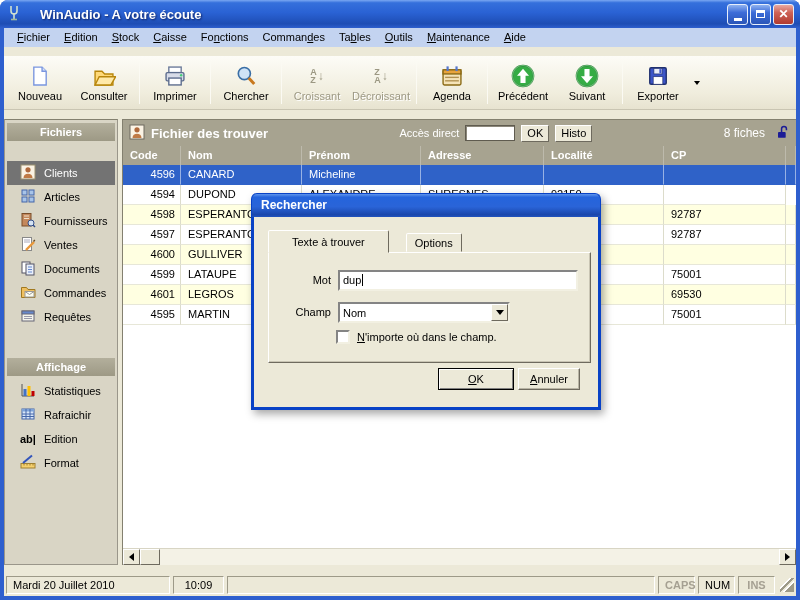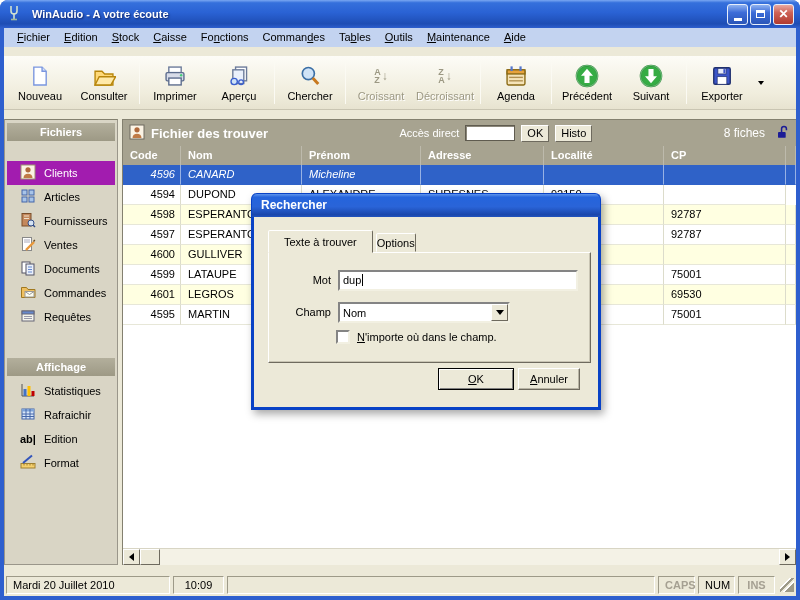--- a/index.html
+++ b/index.html
@@ -3,21 +3,21 @@
 <meta charset="utf-8">
 <style>
   * { margin:0; padding:0; box-sizing:border-box; }
   html,body { width:800px; height:600px; overflow:hidden; font-family:"Liberation Sans", sans-serif; font-size:11px; }
   .app { position:relative; width:800px; height:600px; background:#2E5FCE; border-radius:8px 8px 0 0; }
 
   
   .titlebar { position:absolute; left:0; top:0; width:800px; height:28px; border-radius:8px 8px 0 0;
     background:linear-gradient(180deg,#7AA7F2 0%,#3570DC 10%,#2A62D4 45%,#1E4DB4 85%,#2E5FCE 100%);
     display:flex; align-items:center; padding:0 6px; }
-  .title-text { color:#fff; font-weight:bold; font-size:11px; text-shadow:1px 1px 2px rgba(0,0,40,.6); margin-left:10px; }
+  .title-text { color:#fff; font-weight:bold; font-size:13px; text-shadow:1px 1px 2px rgba(0,0,40,.6); margin-left:18px; }
   .tb-buttons { margin-left:auto; display:flex; gap:2px; }
   .tbtn-win { width:21px; height:21px; border-radius:3px; border:1px solid #E6EEFB; display:flex; align-items:center; justify-content:center; color:#fff; }
   .tbtn-min,.tbtn-max { background:linear-gradient(180deg,#8FB2F0 0%,#3C6CD8 40%,#2A55B8 100%); }
   .tbtn-close { background:linear-gradient(180deg,#E8A9A1 0%,#CE6256 40%,#B03A30 100%); font-weight:bold; font-size:12px; }
   .glyph-min { display:block; width:8px; height:3px; background:#fff; margin-top:10px; }
   .glyph-max { display:block; width:9px; height:8px; border:1px solid #fff; border-top:3px solid #fff; }
 
   
   .inner { position:absolute; left:4px; right:4px; top:28px; bottom:4px; background:#ECE9D8; display:flex; flex-direction:column;gap:9px; }
 
@@ -39,21 +39,21 @@
   .azarrow { font-size:12px; }
   .exp-drop { width:14px; height:40px; display:flex; align-items:center; justify-content:center; }
   .exp-drop .tri { width:0; height:0; border-left:3px solid transparent; border-right:3px solid transparent; border-top:4px solid #000; }
 
   
   .content { flex:1; display:flex; min-height:0;border-radius:32px; }
   .sidebar { width:114px; background:#D9D5C5; border:1px solid #9a968a; border-top-color:#83806f; padding:2px 0; }
   .side-header { height:18px; margin:1px 2px 3px 2px; background:linear-gradient(180deg,#B3AF9C,#9D9985); color:#fff; font-weight:bold; text-align:center; line-height:18px; }
   .side-item { height:24px; display:flex; align-items:center; gap:8px; padding-left:13px; margin:0 2px; }
   .side-item .slabel { color:#000; }
-  .side-item.selected { background:#a21caf;margin-top:20px; }
+  .side-item.selected { background:#737373;margin-top:20px; }
   .side-item.selected .slabel { color:#fff; }
   .side-gap { height:28px; }
   .ab-glyph { font-weight:bold; font-size:11px; color:#000; letter-spacing:0; }
   .splitter { width:4px; background:#ECE9D8; }
 
   .main { flex:1; display:flex; flex-direction:column; border-left:1px solid #83806f; border-top:1px solid #83806f; background:#fff; min-width:0; }
   .main-header { height:26px; background:#A7A390; display:flex; align-items:center; padding:0 6px; gap:6px; }
   .mh-title { color:#fff; font-weight:bold; font-size:13px; white-space:nowrap; }
   .mh-spacer { flex:1; }
   .mh-label { color:#fff; font-size:11px; }
@@ -63,21 +63,21 @@
 
   
   .grid { flex:1; display:flex; flex-direction:column; background:#fff; min-height:0; overflow:hidden; }
   .thead,.trow { display:grid; grid-template-columns:58px 121px 119px 123px 120px 122px 1fr; }
   .thead { height:19px; background:#A7A390; color:#fff; font-weight:bold; }
   .thead .hc { line-height:19px; padding-left:7px; border-right:1px solid rgba(255,255,255,.25); overflow:hidden; white-space:nowrap; }
   .trow { height:20px; }
   .trow .c { line-height:19px; padding-left:7px; border-right:1px solid #DCDCCB; border-bottom:1px solid #E7E7D8; overflow:hidden; white-space:nowrap; color:#000; }
   .trow .code { text-align:right; padding-right:5px; padding-left:0; }
   .trow:nth-child(even) { background:#FFFFE1; }
-  .trow.sel { background:#2F62C8;font-style:italic; }
+  .trow.sel { background:#2F62C8; }
   .trow.sel .c { color:#fff; border-right-color:rgba(255,255,255,.5); border-bottom-color:#2F62C8; }
   .grid-fill { flex:1; background:#fff; }
 
   
   .hscroll { height:17px; display:flex; background:#F4F2E6; border-top:1px solid #d8d5c4; }
   .sbtn { width:17px; height:16px; background:#ECE9D8; border:1px solid #6e6a5e; border-top-color:#fff; border-left-color:#fff; display:flex; align-items:center; justify-content:center; }
   .arr-l { width:0; height:0; border-top:4px solid transparent; border-bottom:4px solid transparent; border-right:5px solid #000; }
   .arr-r { width:0; height:0; border-top:4px solid transparent; border-bottom:4px solid transparent; border-left:5px solid #000; }
   .sthumb { width:20px; height:16px; background:#ECE9D8; border:1px solid #6e6a5e; border-top-color:#fff; border-left-color:#fff; }
   .strack { flex:1; }
@@ -94,22 +94,22 @@
     linear-gradient(135deg, transparent 0 7px, #fff 7px 8px, #9d9a88 8px 10px, transparent 10px 12px, #fff 12px 13px, #9d9a88 13px 14px); }
 
   
   .dialog { position:absolute; left:251px; top:193px; width:350px; height:217px; box-shadow:3px 4px 8px rgba(0,0,0,.35); border-radius:6px 6px 0 0; }
   .dtitle { height:24px; border-radius:6px 6px 0 0; border:1px solid #0842C6; border-bottom:none;
     background:linear-gradient(180deg,#5E94EC 0%,#2564DC 14%,#2A64D8 55%,#1A47AC 90%,#2153BE 100%);
     color:#fff; font-weight:bold; font-size:12px; line-height:23px; padding-left:9px; }
   .dbody { position:absolute; left:0; top:24px; right:0; bottom:0; background:#ECE9D8; border:3px solid #0842C6; border-top:none; }
   .tabs { position:absolute; left:14px; top:13px; display:flex; align-items:flex-end; z-index:2; }
   .tab { background:#ECE9D8; border:1px solid; border-color:#fff #6e6a5e transparent #fff; border-radius:2px 2px 0 0; font-size:11px; }
-  .tab.active { height:23px; line-height:22px; padding:0 15px; margin-bottom:-1px; }
-  .tab.inactive { height:19px; line-height:18px; padding:0 0; margin-left:3px; }
+  .tab.active { height:23px; line-height:22px; padding:0 23px; margin-bottom:-1px; }
+  .tab.inactive { height:19px; line-height:18px; padding:0 8px; margin-left:17px; }
   .tabpanel { position:absolute; left:14px; top:35px; width:323px; height:111px; background:#ECE9D8;
     border:1px solid; border-color:#fff #6e6a5e #6e6a5e #fff; box-shadow:inset -1px -1px 0 #c9c5b4; }
   .dlabel { position:absolute; font-size:11px; color:#000; }
   .lbl-mot { left:40px; top:57px; width:37px; text-align:right; }
   .lbl-champ { left:30px; top:89px; width:47px; text-align:right; }
   .tinput { position:absolute; left:84px; top:53px; width:240px; height:21px; background:#fff;
     border:2px solid; border-color:#848484 #F2F0E2 #F2F0E2 #848484; font-size:11px; padding:2px 3px; color:#000; }
   .caret { display:inline-block; width:1px; height:12px; background:#000; vertical-align:-2px; margin-left:1px; }
   .combo { position:absolute; left:84px; top:85px; width:172px; height:21px; background:#fff;
     border:2px solid; border-color:#848484 #F2F0E2 #F2F0E2 #848484; display:flex; align-items:center; }
@@ -188,31 +188,20 @@
         <span class="ticon">
             <svg width="24" height="22" viewBox="0 0 16 16">
               <rect x="3.5" y="1.5" width="9" height="4" fill="#fff" stroke="#6B7A99"></rect>
               <rect x="1.5" y="5.5" width="13" height="6" rx="1" fill="#D8DCE8" stroke="#5B6B8C"></rect>
               <rect x="3.5" y="9.5" width="9" height="5" fill="#fff" stroke="#5B6B8C"></rect>
               <circle cx="12.5" cy="7.5" r=".9" fill="#4C7"></circle>
             </svg>
           </span>
         <span class="tlabel">Imprimer</span>
       </div>
-      <div class="tbtn">
-        <span class="ticon">
-            <svg width="24" height="22" viewBox="0 0 16 16">
-              <rect x="5.5" y="1.5" width="8" height="10" fill="#fff" stroke="#6B7A99"></rect>
-              <rect x="3.5" y="3.5" width="8" height="10" fill="#EAF0FB" stroke="#6B7A99"></rect>
-              <circle cx="4.5" cy="12" r="2.3" fill="#CFE3F7" stroke="#3A5FCD"></circle>
-              <circle cx="9.5" cy="12.5" r="1.7" fill="none" stroke="#3A5FCD"></circle>
-            </svg>
-          </span>
-        <span class="tlabel">Aperçu</span>
-      </div>
       <div class="tsep"></div>
       <div class="tbtn">
         <span class="ticon">
             <svg width="24" height="22" viewBox="0 0 16 16">
               <circle cx="6.8" cy="6.2" r="4.4" fill="#CFE3F7" stroke="#3A6EA5" stroke-width="1.2"></circle>
               <line x1="10" y1="9.5" x2="14" y2="13.8" stroke="#C8781E" stroke-width="2.2"></line>
             </svg>
           </span>
         <span class="tlabel">Chercher</span>
       </div>

